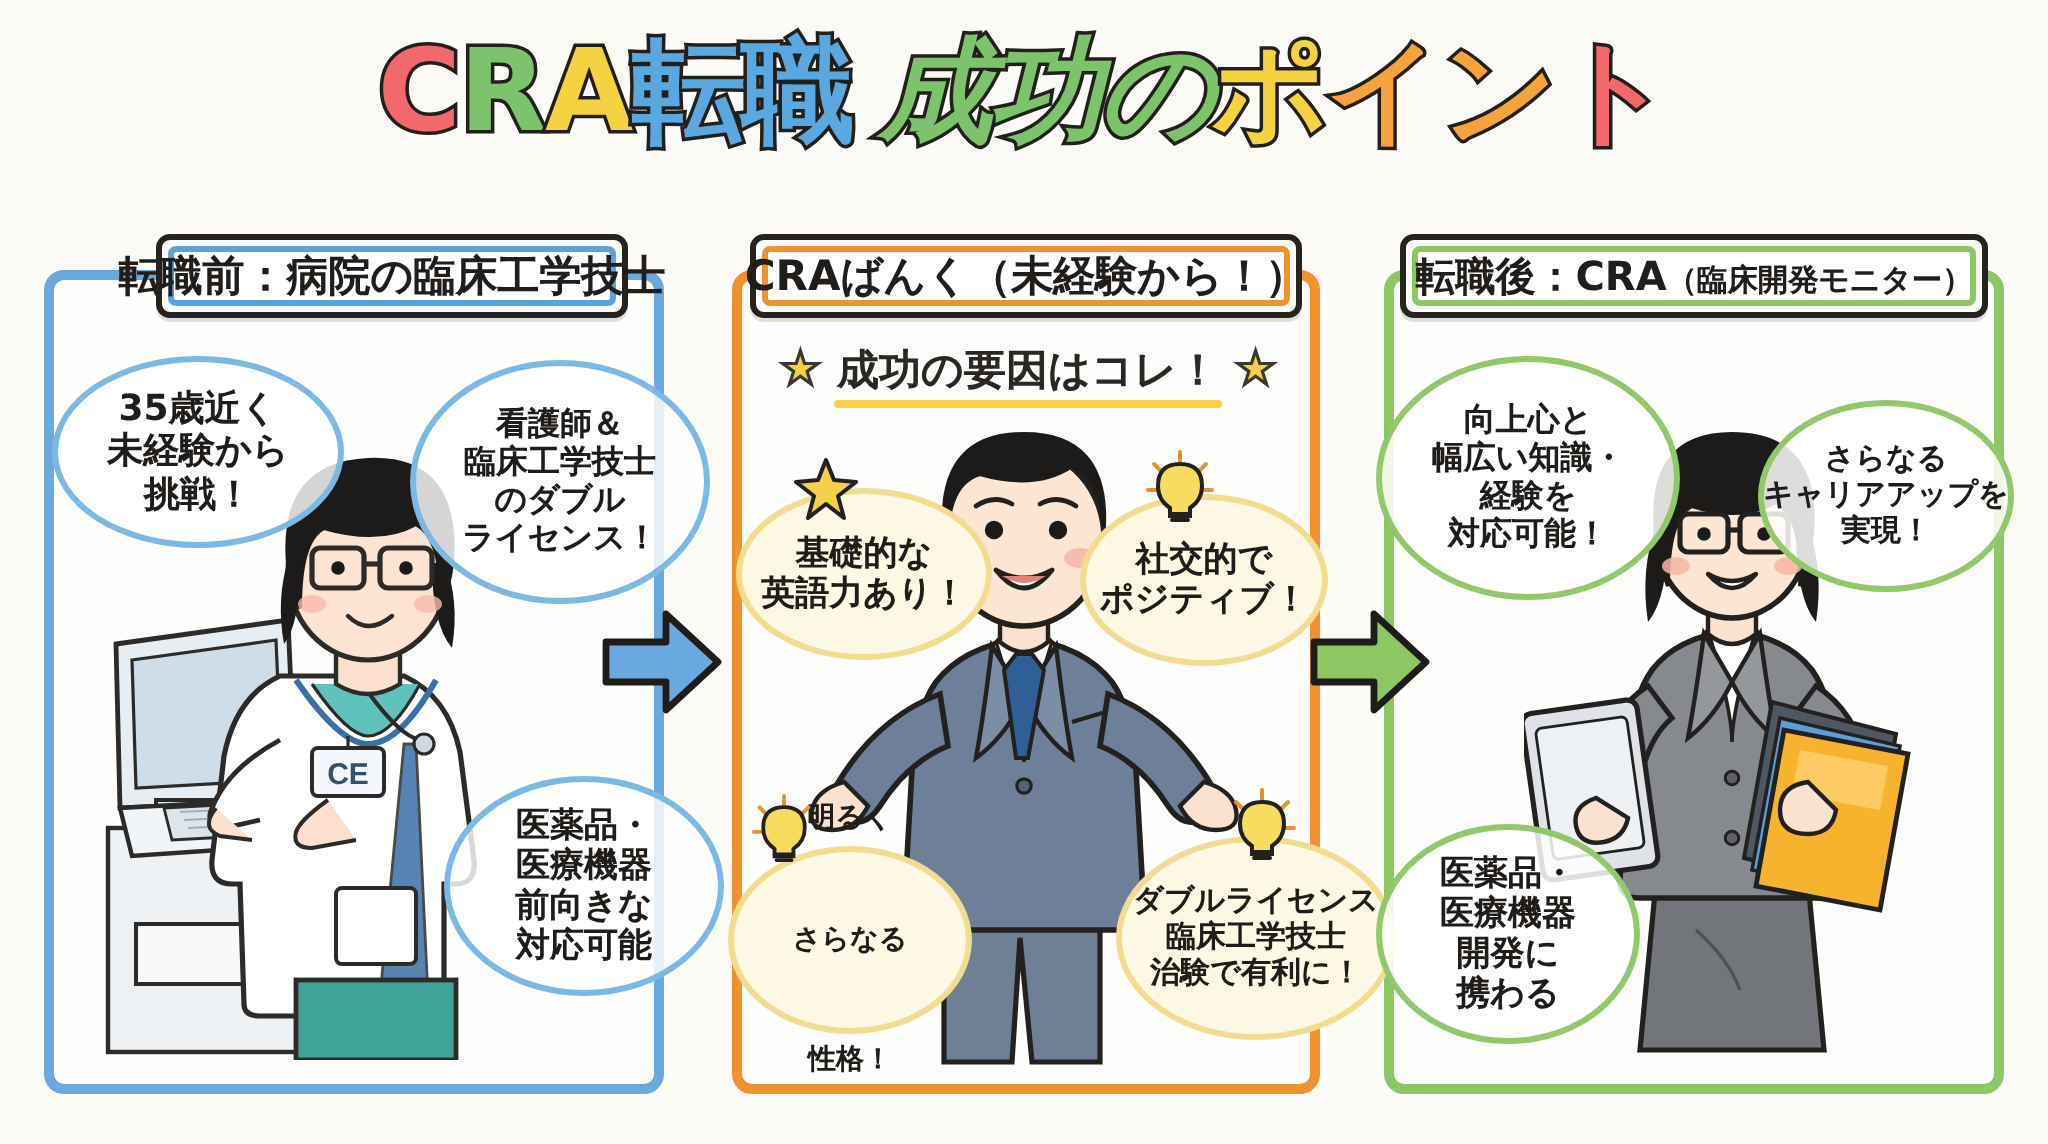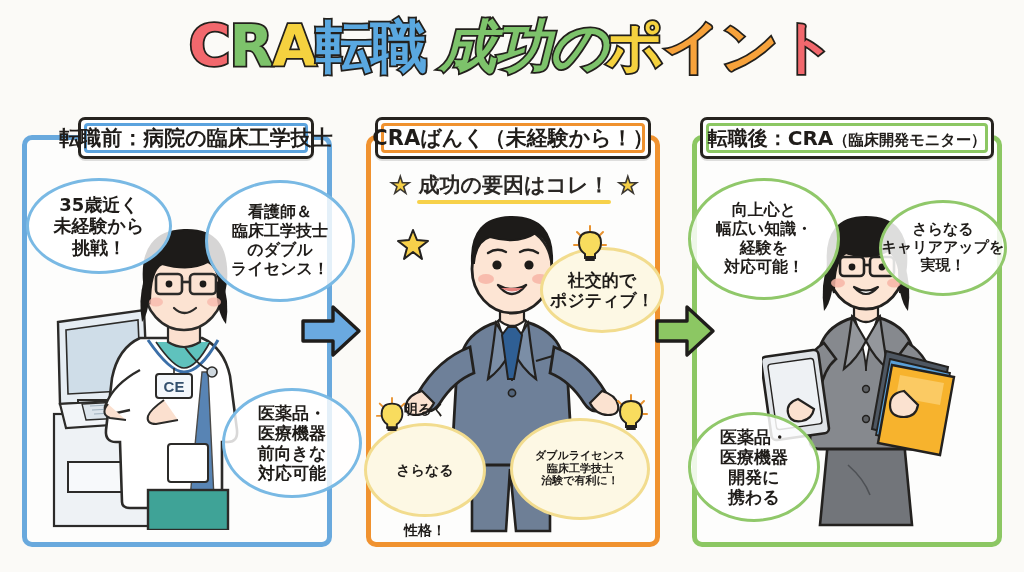--- a/index.html
+++ b/index.html
@@ -109,21 +109,21 @@
   }
   #tagline .under::after{
     content:"";position:absolute;left:-2px;right:-2px;bottom:-5px;height:4px;
     background:#f7d14a;border-radius:2px;
   }
   .star{color:#f5cf45;font-size:23px;-webkit-text-stroke:1.6px #3b3731;}
 
   #bub-english{left:368px;top:244px;width:128px;height:86px;font-size:17px;}
   #bub-social{left:540px;top:247px;width:124px;height:86px;font-size:17px;}
   #bub-bright{left:364px;top:423px;width:122px;height:94px;font-size:14px;gap:44px;}
-  #bub-dual{left:510px;top:418px;width:140px;height:102px;font-size:11px;}
+  #bub-dual{left:558px;top:418px;width:140px;height:102px;font-size:15px;}
 
   
   #bub-growth{left:688px;top:178px;width:152px;height:122px;font-size:16px;}
   #bub-career{left:879px;top:200px;width:128px;height:96px;font-size:15px;}
   #bub-device2{left:688px;top:412px;width:132px;height:110px;font-size:17px;}
 
   
   .deco{position:absolute;z-index:6;}
   #star-english{left:396px;top:228px;}
   #bulb-social{left:572px;top:224px;}
@@ -329,20 +329,24 @@
     <g stroke="#e8922f" stroke-width="2" stroke-linecap="round">
       <line x1="18" y1="2" x2="18" y2="7"></line>
         <line x1="5" y1="8" x2="8" y2="11"></line>
       <line x1="31" y1="8" x2="28" y2="11"></line>
         <line x1="34" y1="21" x2="30" y2="21"></line>
     </g>
     <path d="M18 8 q-11 0 -11 11 q0 7 6 11 l0 4 l10 0 l0 -4 q6 -4 6 -11 q0 -11 -11 -11 z" fill="#f8dc5e" stroke="#23211f" stroke-width="2"></path>
     <path d="M13 33 l10 0 M14 36 l8 0" stroke="#23211f" stroke-width="2" stroke-linecap="round"></path>
   </svg>
 
+  <div class="bubble bub-yellow" id="bub-english">
+    <span class="line">基礎的な</span>
+    <span class="line">英語力あり！</span>
+  </div>
 
   <div class="bubble bub-yellow" id="bub-social">
     <span class="line">社交的で</span>
     <span class="line">ポジティブ！</span>
   </div>
 
   <div class="bubble bub-yellow" id="bub-bright">
     <span class="line">明るく</span>
     <span class="line">さらなる</span>
     <span class="line">性格！</span>

